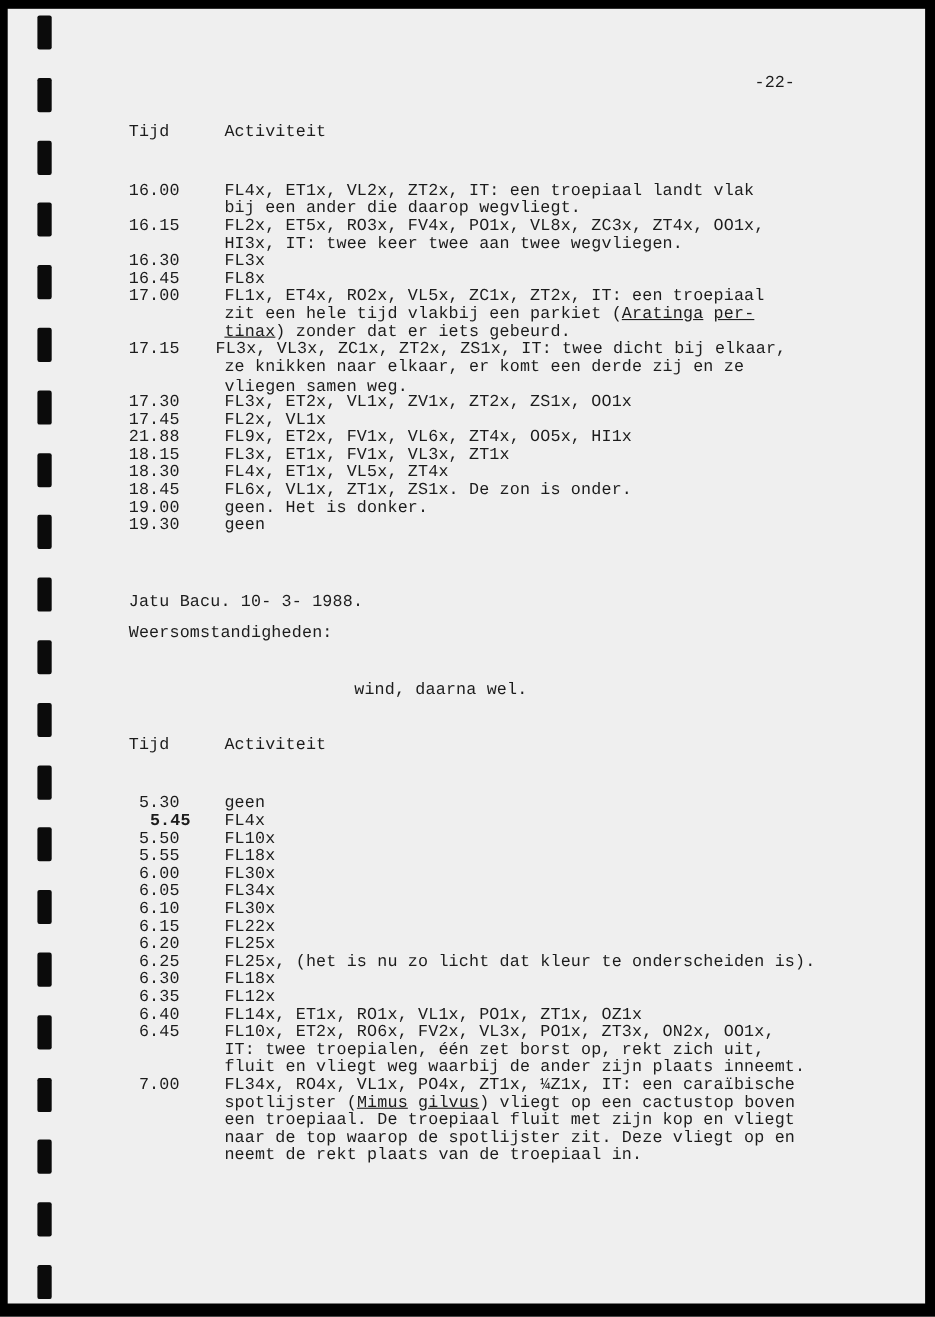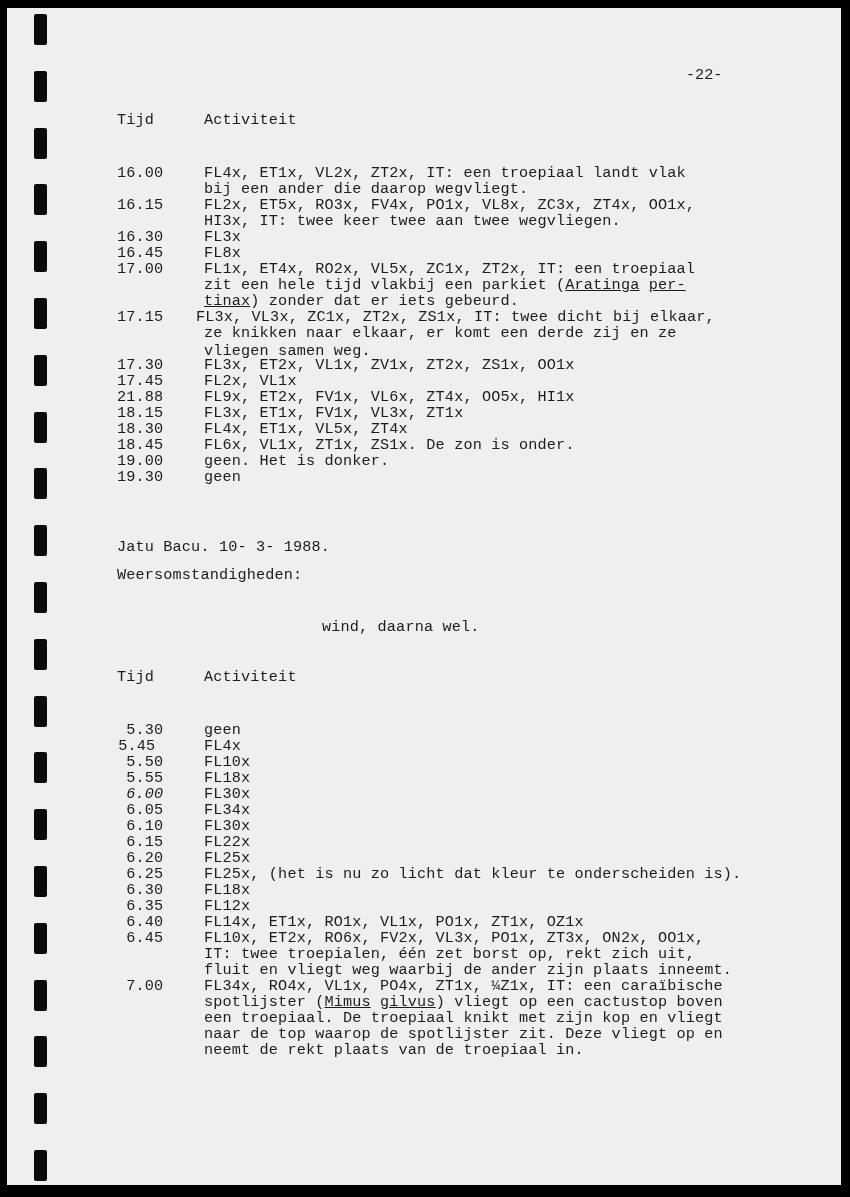--- a/index.html
+++ b/index.html
@@ -123,33 +123,33 @@
 
   <div class="txt" style="left:110px;top:661px">Tijd</div>
   <div class="txt" style="left:197px;top:661px">Activiteit</div>
 
   <div id="sec2">
       <div class="row">
         <div class="txt" style="left: 110px; top: 714px;"> 5.30</div>
         <div class="txt" style="left: 197px; top: 714px;">geen</div>
       </div>
       <div class="row">
-        <div class="txt" style="left: 102px; top: 730px;"> 5.45</div>
+        <div class="txt" style="left: 120px; top: 730px; font-weight: bold;"> 5.45</div>
         <div class="txt" style="left: 197px; top: 730px;">FL4x</div>
       </div>
       <div class="row">
         <div class="txt" style="left: 110px; top: 746px;"> 5.50</div>
         <div class="txt" style="left: 197px; top: 746px;">FL10x</div>
       </div>
       <div class="row">
         <div class="txt" style="left: 110px; top: 762px;"> 5.55</div>
         <div class="txt" style="left: 197px; top: 762px;">FL18x</div>
       </div>
       <div class="row">
-        <div class="txt" style="left: 110px; top: 778px; font-style: italic;"> 6.00</div>
+        <div class="txt" style="left: 110px; top: 778px;"> 6.00</div>
         <div class="txt" style="left: 197px; top: 778px;">FL30x</div>
       </div>
       <div class="row">
         <div class="txt" style="left: 110px; top: 794px;"> 6.05</div>
         <div class="txt" style="left: 197px; top: 794px;">FL34x</div>
       </div>
       <div class="row">
         <div class="txt" style="left: 110px; top: 810px;"> 6.10</div>
         <div class="txt" style="left: 197px; top: 810px;">FL30x</div>
       </div>
@@ -180,18 +180,18 @@
       <div class="row">
         <div class="txt" style="left: 110px; top: 922px;"> 6.45</div>
         <div class="txt" style="left: 197px; top: 922px;">FL10x, ET2x, RO6x, FV2x, VL3x, PO1x, ZT3x, ON2x, OO1x,</div>
         <div class="txt" style="left: 197px; top: 938px;">IT: twee troepialen, één zet borst op, rekt zich uit,</div>
         <div class="txt" style="left: 197px; top: 954px;">fluit en vliegt weg waarbij de ander zijn plaats inneemt.</div>
       </div>
       <div class="row">
         <div class="txt" style="left: 110px; top: 970px;"> 7.00</div>
         <div class="txt" style="left: 197px; top: 970px;">FL34x, RO4x, VL1x, PO4x, ZT1x, ¼Z1x, IT: een caraïbische</div>
         <div class="txt" style="left: 197px; top: 986px;">spotlijster (<span class="u">Mimus</span> <span class="u">gilvus</span>) vliegt op een cactustop boven</div>
-        <div class="txt" style="left: 197px; top: 1002px;">een troepiaal. De troepiaal knikt met zijn kop en vliegt</div>
+        <div class="txt" style="left: 197px; top: 1002px;">een troepiaal. De troepiaal fluit met zijn kop en vliegt</div>
         <div class="txt" style="left: 197px; top: 1018px;">naar de top waarop de spotlijster zit. Deze vliegt op en</div>
         <div class="txt" style="left: 197px; top: 1034px;">neemt de rekt plaats van de troepiaal in.</div>
       </div>
     </div>
 </div>
 
 </body></html>

